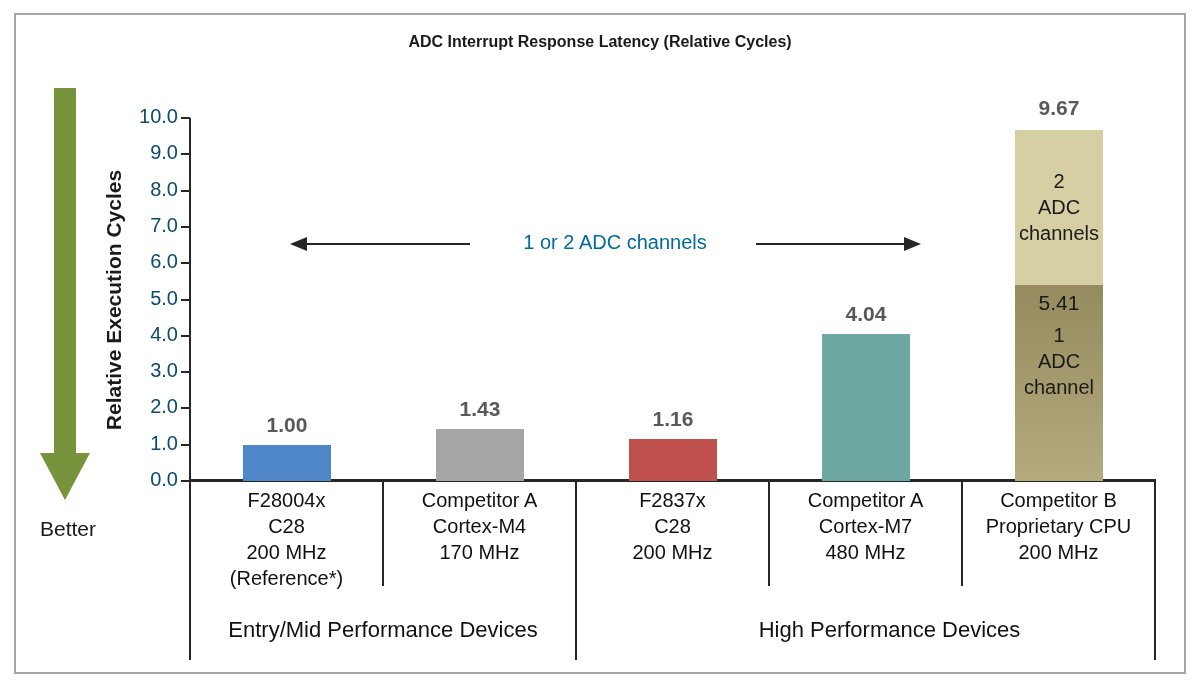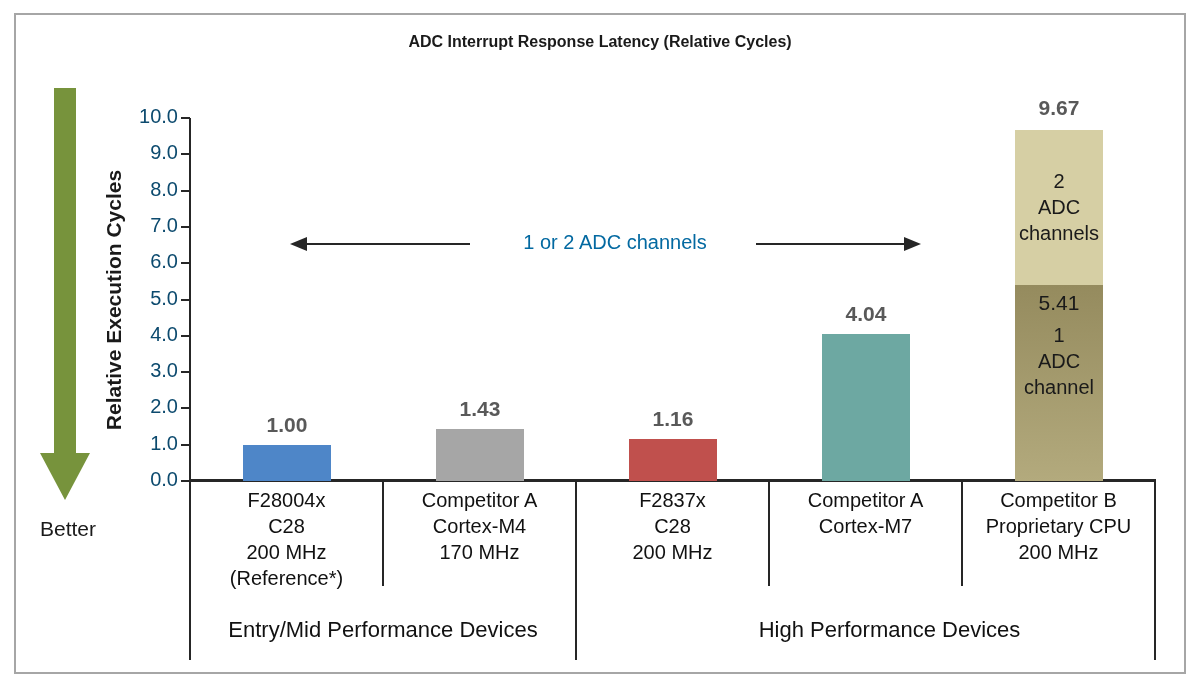--- a/index.html
+++ b/index.html
@@ -121,20 +121,21 @@
     <div>170 MHz</div>
   </div>
   <div class="cat-label" style="left:576px;width:193px;">
     <div>F2837x</div>
     <div>C28</div>
     <div>200 MHz</div>
   </div>
   <div class="cat-label" style="left:769px;width:193px;">
     <div>Competitor A</div>
     <div>Cortex-M7</div>
+    <div>480 MHz</div>
   </div>
   <div class="cat-label" style="left:962px;width:193px;">
     <div>Competitor B</div>
     <div>Proprietary CPU</div>
     <div>200 MHz</div>
   </div>
 
   <div class="group-label" style="left:190px;width:386px;">Entry/Mid Performance Devices</div>
   <div class="group-label" style="left:576px;width:579px;padding-left:24px;">High Performance Devices</div>
 </div>

